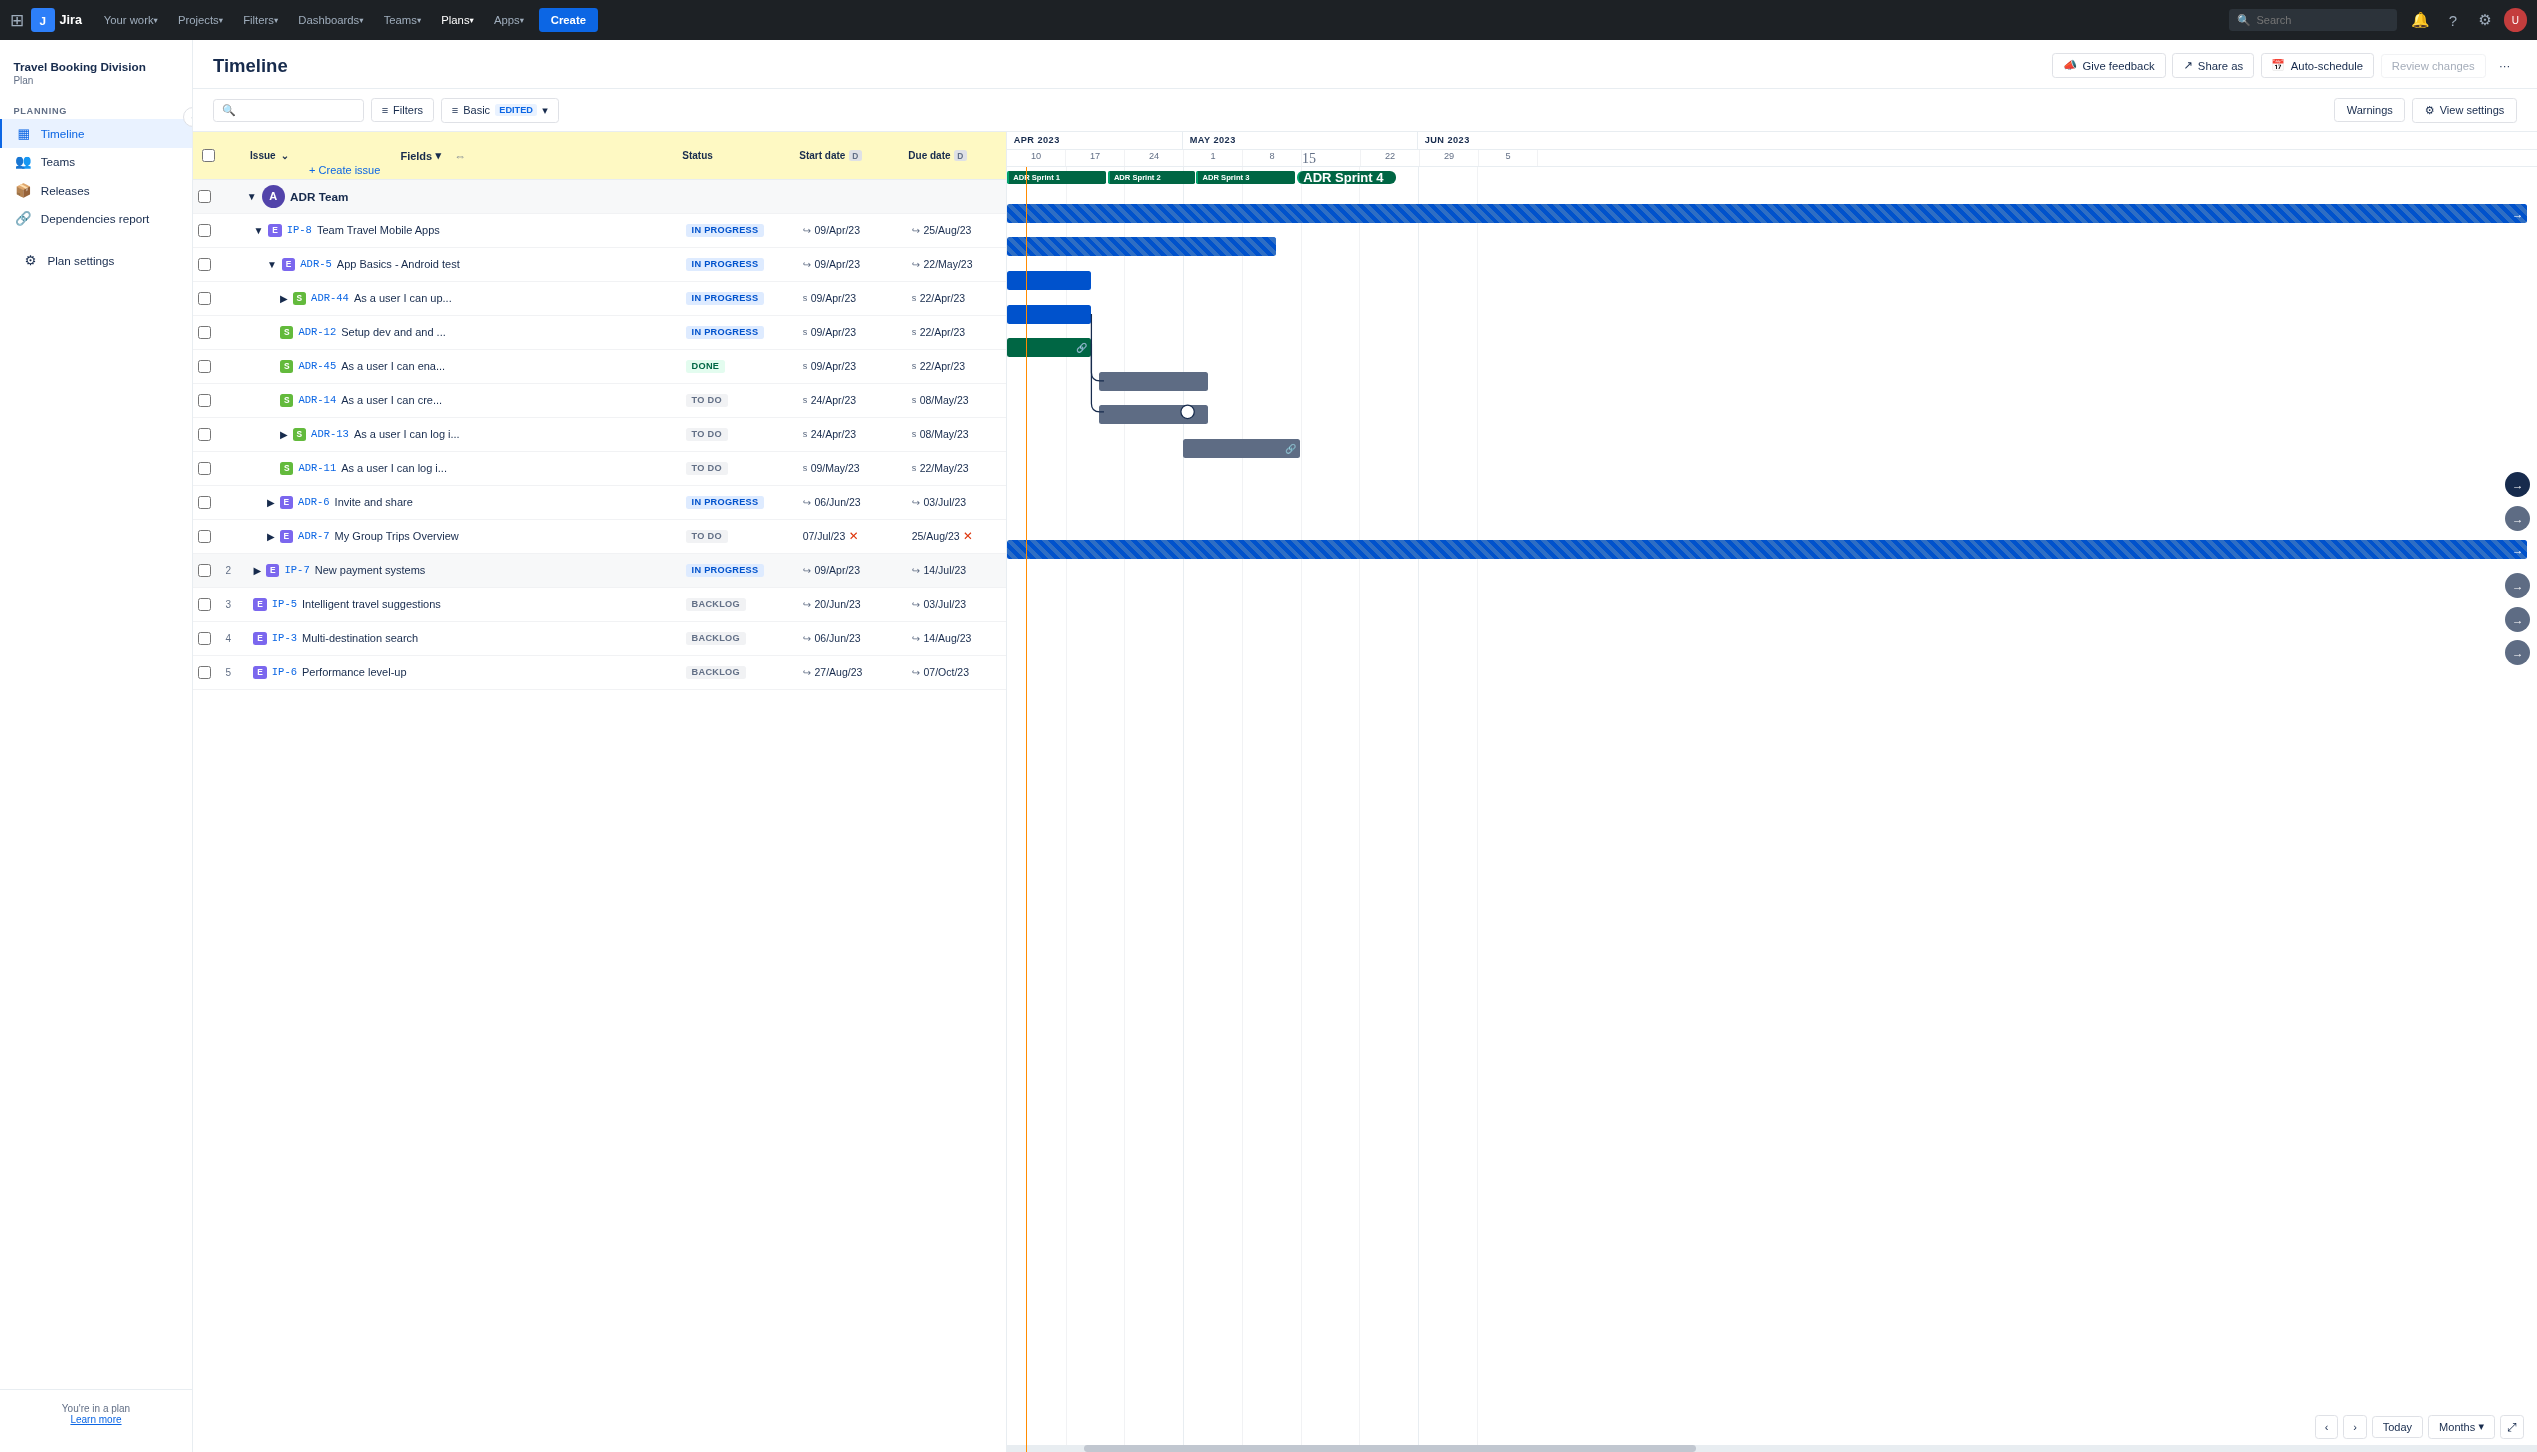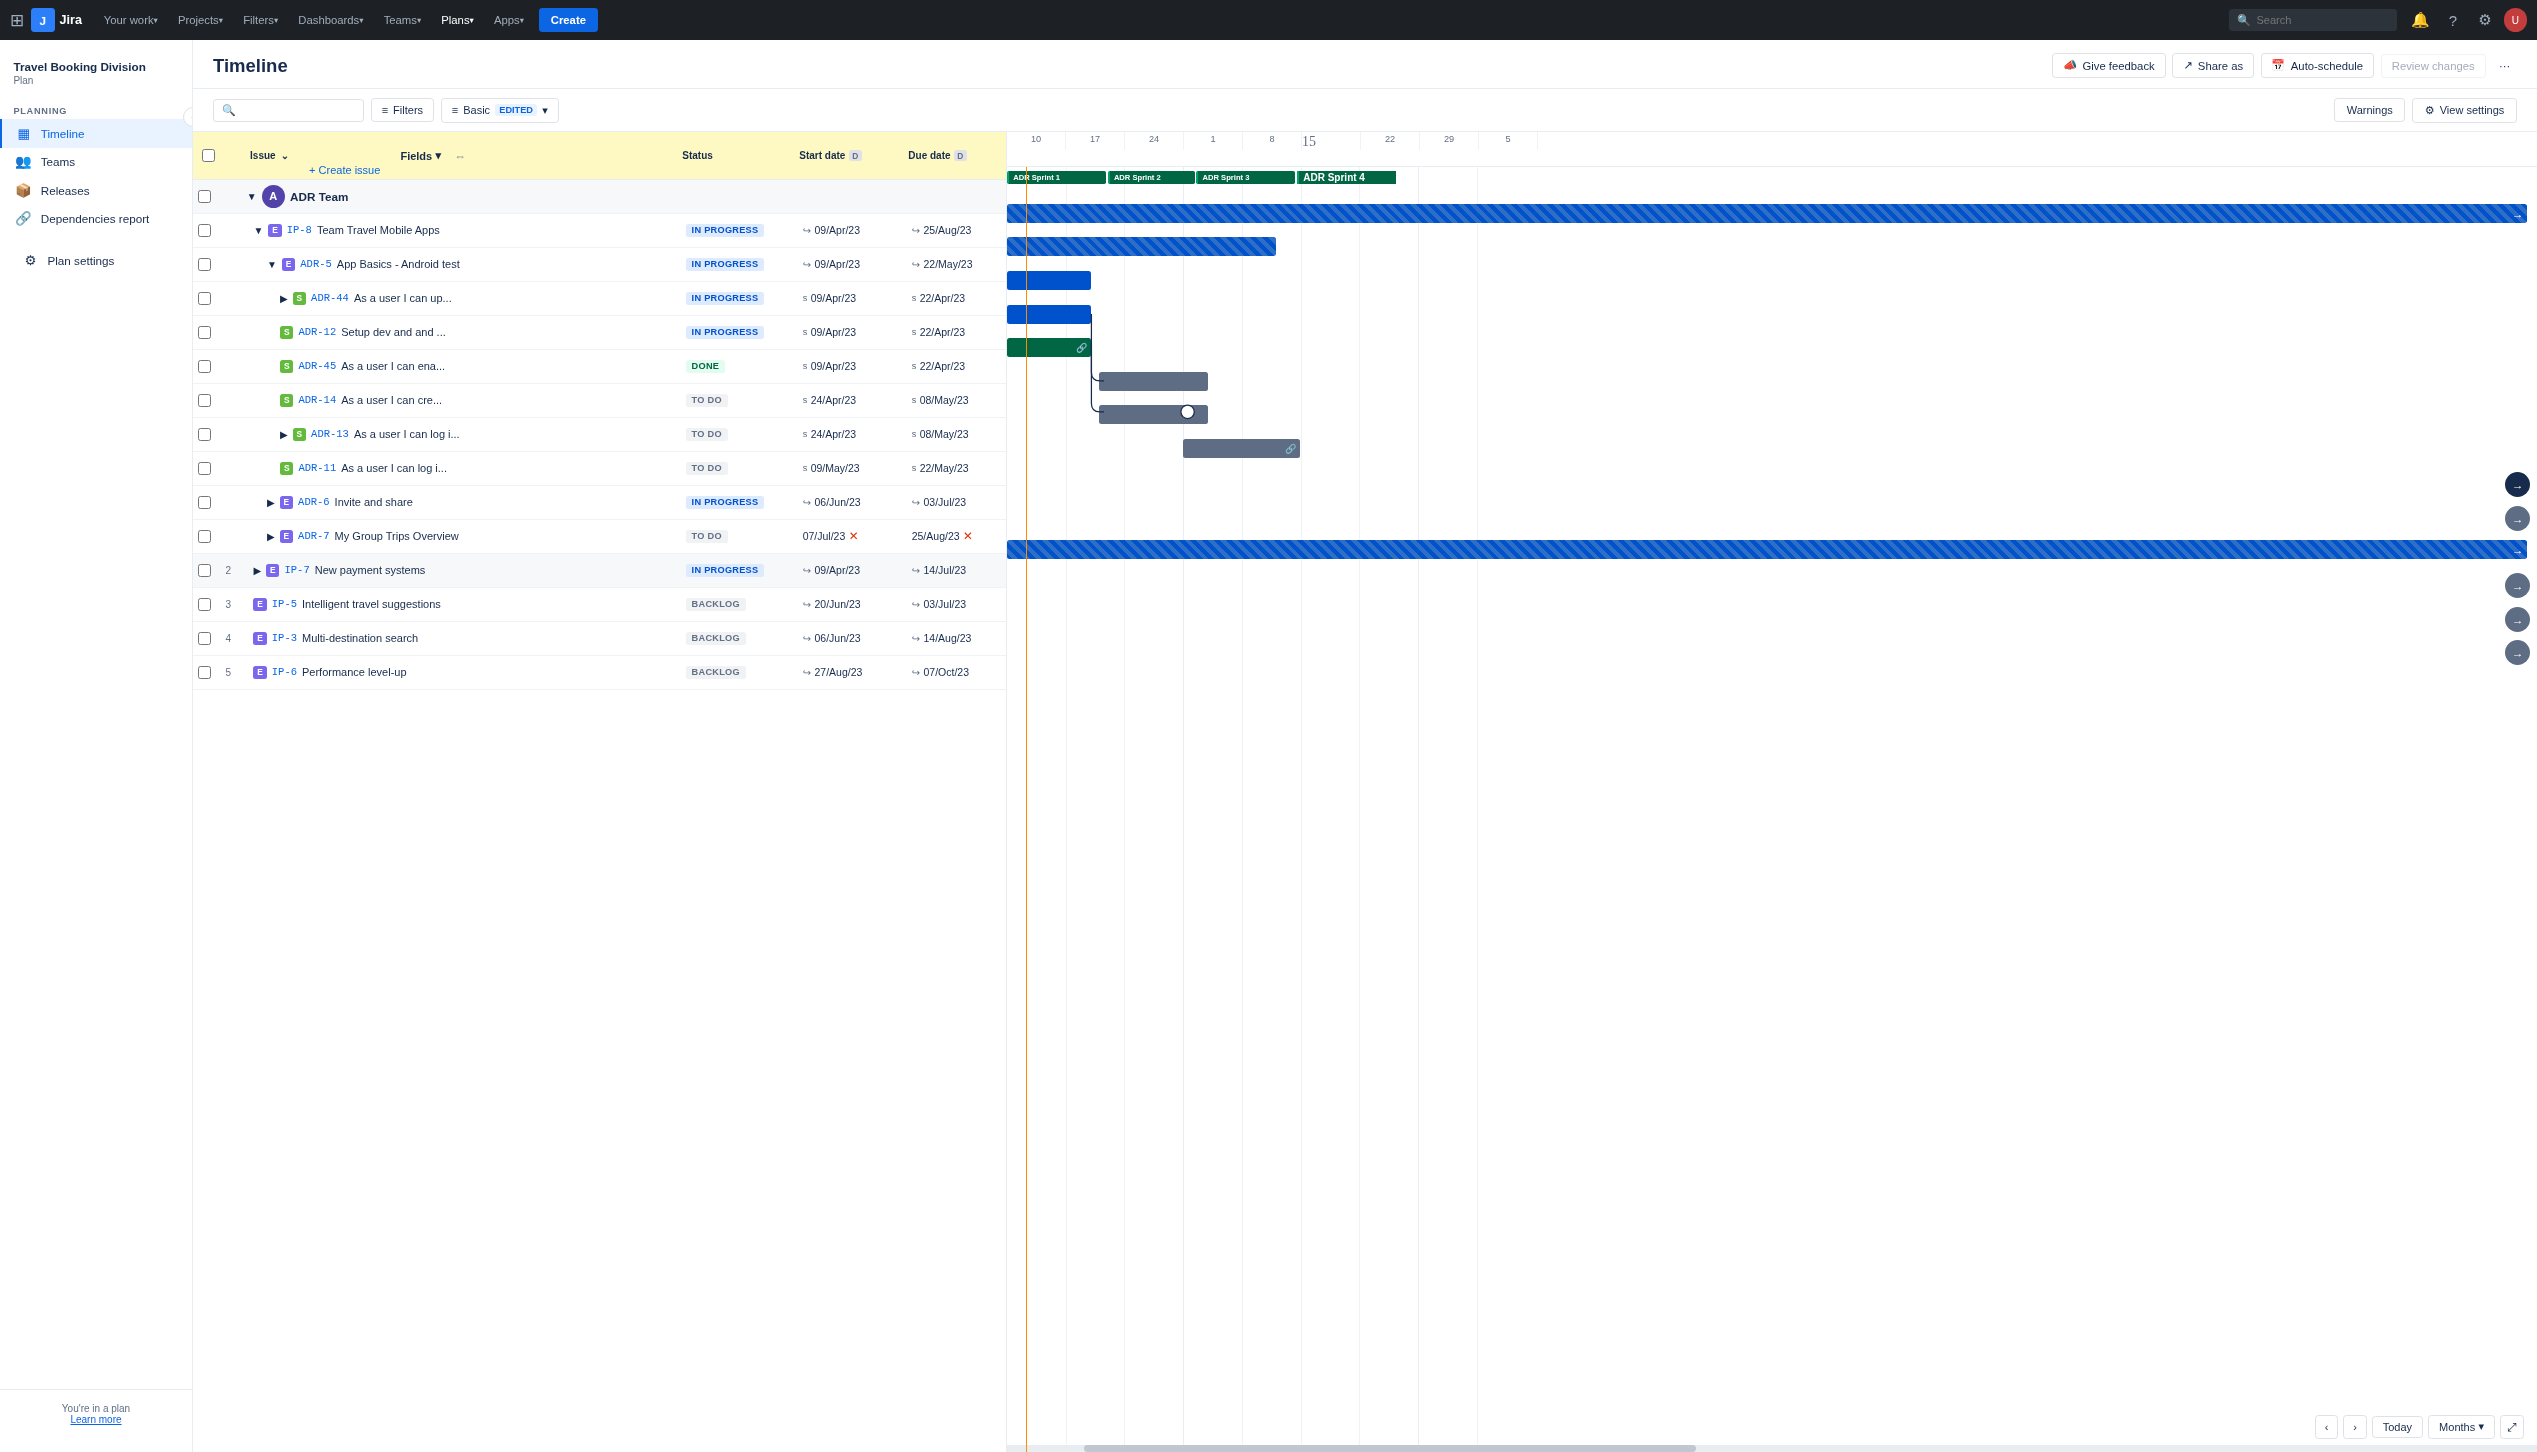--- a/index.html
+++ b/index.html
@@ -635,20 +635,25 @@
             </div>
           </div>
 
         </div>
       </div>
 
       <div class="gantt-panel" style="position:relative;">
 
         <div style="border-bottom:1.7px solid #e8edf1; background:#fff; height:35px; overflow:hidden; position:relative;">
 
+          <div style="display:flex; height:17.6px; border-bottom:0.8px solid #e8edf1;">
+            <div style="width:176px; min-width:176px; padding:2.5px 6.7px; font-size:9.2px; font-weight:700; color:#172b4d; border-right:0.8px solid #e8edf1; letter-spacing:0.05em;">APR 2023</div>
+            <div style="width:235px; min-width:235px; padding:2.5px 6.7px; font-size:9.2px; font-weight:700; color:#172b4d; border-right:0.8px solid #e8edf1; letter-spacing:0.05em;">MAY 2023</div>
+            <div style="flex:1; padding:2.5px 6.7px; font-size:9.2px; font-weight:700; color:#172b4d; letter-spacing:0.05em;">JUN 2023</div>
+          </div>
 
           <div style="display:flex; height:17.6px;">
             <div style="width:59px;text-align:center;font-size:9.2px;color:#626f86;border-right:0.8px solid #f1f2f4;padding-top:1.7px;">10</div>
             <div style="width:59px;text-align:center;font-size:9.2px;color:#626f86;border-right:0.8px solid #f1f2f4;padding-top:1.7px;">17</div>
             <div style="width:59px;text-align:center;font-size:9.2px;color:#626f86;border-right:0.8px solid #f1f2f4;padding-top:1.7px;">24</div>
             <div style="width:59px;text-align:center;font-size:9.2px;color:#626f86;border-right:0.8px solid #f1f2f4;padding-top:1.7px;">1</div>
             <div style="width:59px;text-align:center;font-size:9.2px;color:#626f86;border-right:0.8px solid #f1f2f4;padding-top:1.7px;">8</div>
             <div style="width:59px;text-align:left;font-size:14px;color:#626f86;border-right:0.8px solid #f1f2f4;padding-top:1.7px;font-family:Liberation Serif, serif;">15</div>
             <div style="width:59px;text-align:center;font-size:9.2px;color:#626f86;border-right:0.8px solid #f1f2f4;padding-top:1.7px;">22</div>
             <div style="width:59px;text-align:center;font-size:9.2px;color:#626f86;border-right:0.8px solid #f1f2f4;padding-top:1.7px;">29</div>
@@ -666,21 +671,21 @@
           <div style="position:absolute;top:0;bottom:0;left:352px;width:0.8px;background:#f1f2f4;"></div>
           <div style="position:absolute;top:0;bottom:0;left:411px;width:0.8px;background:#e8edf1;"></div>
           <div style="position:absolute;top:0;bottom:0;left:470px;width:0.8px;background:#f1f2f4;"></div>
 
           <div style="position:absolute;top:0;bottom:0;left:18.5px;width:1.7px;background:#ff8b00;z-index:5;"></div>
 
           <div style="position:absolute;top:3.4px;left:0;height:13.4px;display:flex;gap:1.7px;">
             <div style="width:99px;background:#006644;border-left:2.5px solid #00a36c;border-radius:1.7px;display:flex;align-items:center;padding:0 4.2px;font-size:7.6px;font-weight:600;color:white;overflow:hidden;white-space:nowrap;">ADR Sprint 1</div>
             <div style="width:87px;background:#006644;border-left:2.5px solid #00a36c;border-radius:1.7px;display:flex;align-items:center;padding:0 4.2px;font-size:7.6px;font-weight:600;color:white;overflow:hidden;white-space:nowrap;">ADR Sprint 2</div>
             <div style="width:99px;background:#006644;border-left:2.5px solid #00a36c;border-radius:1.7px;display:flex;align-items:center;padding:0 4.2px;font-size:7.6px;font-weight:600;color:white;overflow:hidden;white-space:nowrap;">ADR Sprint 3</div>
-            <div style="width:99px;background:#006644;border-left:2.5px solid #00a36c;border-radius:0;display:flex;align-items:center;padding:0 4.2px;font-size:10px;font-weight:600;color:white;overflow:hidden;white-space:nowrap;">ADR Sprint 4</div>
+            <div style="width:99px;background:#006644;border-left:2.5px solid #00a36c;border-radius:6px;display:flex;align-items:center;padding:0 4.2px;font-size:13px;font-weight:600;color:white;overflow:hidden;white-space:nowrap;">ADR Sprint 4</div>
           </div>
 
           <div style="position:absolute;top:37px;left:0;right:10px;height:18.5px;background:repeating-linear-gradient(45deg,#0052cc,#0052cc 4.2px,#2e6ec4 4.2px,#2e6ec4 8.4px);border-radius:2.5px;z-index:3;display:flex;align-items:center;justify-content:flex-end;padding-right:3.4px;">
             <span style="color:white;font-size:11.7px;">→</span>
           </div>
 
           <div style="position:absolute;top:70px;left:0;width:269px;height:18.5px;background:repeating-linear-gradient(45deg,#0052cc,#0052cc 4.2px,#2e6ec4 4.2px,#2e6ec4 8.4px);border-radius:2.5px;z-index:3;"></div>
 
           <div style="position:absolute;top:104px;left:0;width:84px;height:18.5px;background:#0052cc;border-radius:2.5px;z-index:3;"></div>
 

